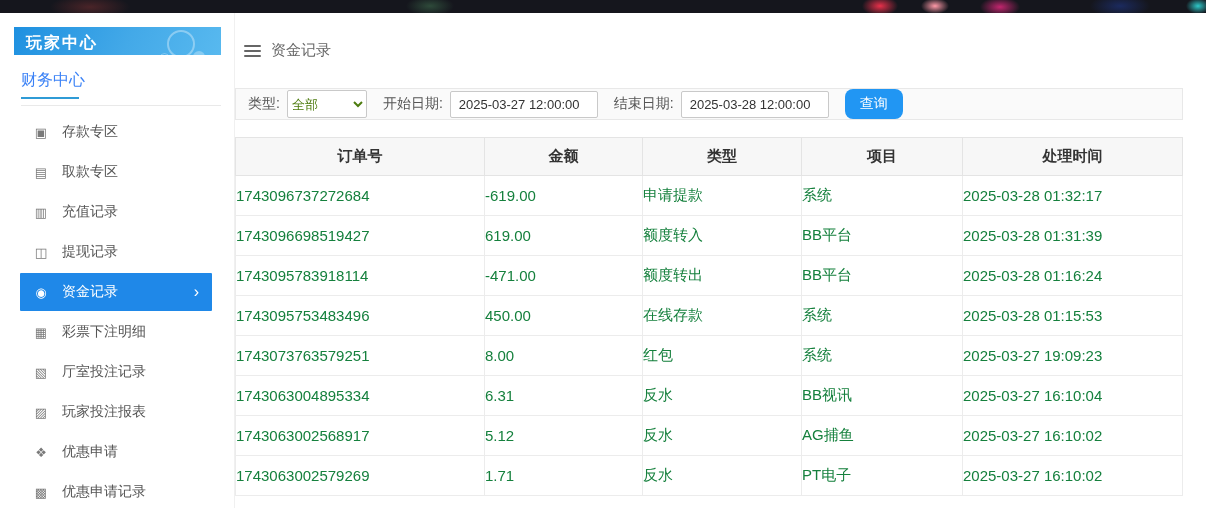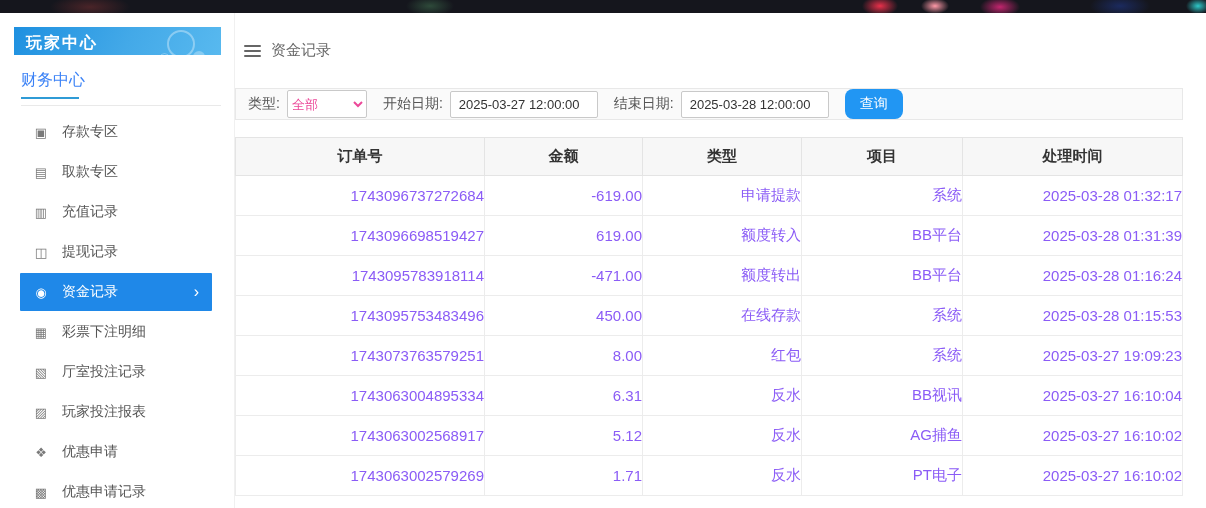--- a/index.html
+++ b/index.html
@@ -53,35 +53,35 @@
   .hamburger { width:17px; display:inline-flex; flex-direction:column; gap:3px;
                margin-right:10px; cursor:pointer; }
   .hamburger i { display:block; height:2px; background:#666; border-radius:1px; }
   .bc-title { color:#666; font-size:15px; }
 
   .filters { height:32px; border:1px solid #e8e8e8; background:#fafafa;
     display:flex; align-items:center; padding:0 12px; font-size:14px; color:#555; }
   .filters label { margin-right:7px; }
   .filters label.gap { margin-left:16px; }
   .filters select { height:28px; width:80px; border:1px solid #c9c9c9; background:#fff;
-    font-size:13px; color:#ec4899; border-radius:2px;
+    font-size:13px; color:#4d7c0f; border-radius:2px;
     font-family:"Liberation Sans","DejaVu Sans",sans-serif; }
   .filters input { height:27px; width:148px; border:1px solid #c9c9c9; padding:0 8px;
     font-size:13px; color:#333; border-radius:2px;
     font-family:"Liberation Sans","DejaVu Sans",sans-serif; }
   .btn-query { height:30px; padding:0 15px; margin-left:16px; background:#2196f3;
     color:#fff; border:none; border-radius:8px; font-size:14px; cursor:pointer;
     font-family:"Liberation Sans","DejaVu Sans",sans-serif; }
 
   .table-wrap { margin-top:17px; }
   table { width:100%; border-collapse:collapse; table-layout:fixed;
           border:1px solid #e4e4e4; font-size:15px; }
   th { height:38px; background:#f7f7f7; color:#333; font-weight:bold;
        border:1px solid #e4e4e4; text-align:center; }
-  td { height:40px; color:#8b5cf6; border:1px solid #ececec; text-align:right; }
+  td { height:40px; color:#15803d; border:1px solid #ececec; text-align:left; }
 </style>
 </head>
 <body>
 
 <div class="top-strip"></div>
 
 <div class="page">
 
   <aside class="sidebar">
     <div class="sb-header">

